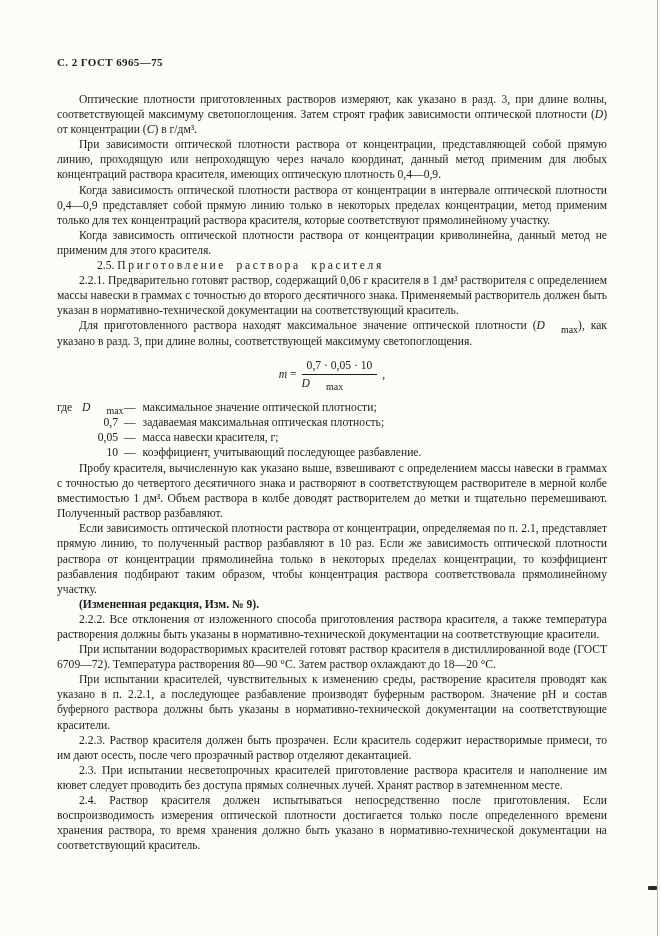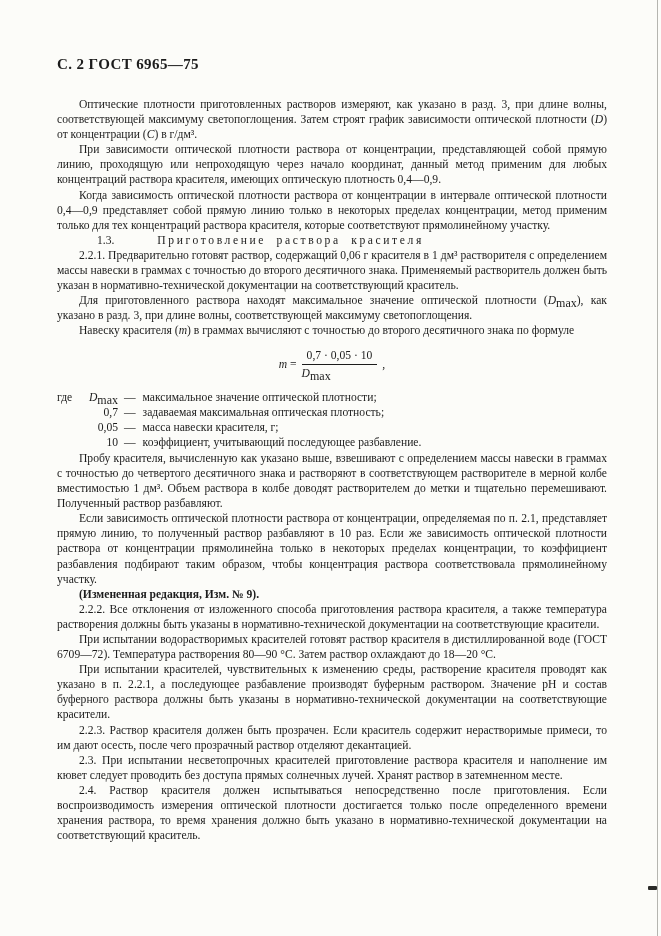--- a/index.html
+++ b/index.html
@@ -15,32 +15,32 @@
   }
   .scan-edge {
     position:absolute; top:0; right:3px; width:1px; height:936px;
     background:#b5b5b0;
   }
   .scan-artifact {
     position:absolute; right:4px; top:886px; width:9px; height:4px;
     background:#2a2a28; border-radius:1px;
   }
   header.doc-header {
-    font-size:15px; font-weight:bold; letter-spacing:0.4px;
+    font-size:11px; font-weight:bold; letter-spacing:0.4px;
     margin-bottom:24px;
   }
   .doc-body { width:550px; }
   .doc-body p {
     font-size:11.6px; line-height:15.1px;
     text-align:justify; text-indent:22px;
   }
   .doc-body p.bold { font-weight:bold; }
   .doc-body p.heading { text-indent:40px; text-align:left; }
-  .doc-body p.heading .sp { letter-spacing:2.6px; word-spacing:5px;margin-left:40px; }
-  sub { font-size:12px; line-height:0; }
+  .doc-body p.heading .sp { letter-spacing:2.6px; word-spacing:5px; }
+  sub { font-size:10px; line-height:0;margin-left:16px; }
   i { font-style:italic; }
   .formula {
     display:flex; justify-content:center; align-items:center;
     gap:5px; margin:10px 0 10px; font-size:11.6px;
   }
   .frac { display:inline-block; text-align:left; line-height:13px; }
   .frac .num { display:block; padding:0 5px 2px; border-bottom:1px solid #1c1c1c; }
   .frac .den { display:block; padding-top:2px; }
   .glossary { font-size:11.6px; line-height:15.1px; margin-bottom:1px; }
   .g-row { display:flex; }
@@ -57,24 +57,24 @@
   <div class="scan-artifact"></div>
 
   <header class="doc-header">
     <span>С. 2 ГОСТ 6965—75</span>
   </header>
 
   <main class="doc-body">
       <p>Оптические плотности приготовленных растворов измеряют, как указано в разд. 3, при длине волны, соответствующей максимуму светопоглощения. Затем строят график зависимости оптической плотности (<i>D</i>) от концентрации (<i>С</i>) в г/дм³.</p>
       <p>При зависимости оптической плотности раствора от концентрации, представляющей собой прямую линию, проходящую или непроходящую через начало координат, данный метод применим для любых концентраций раствора красителя, имеющих оптическую плотность 0,4—0,9.</p>
       <p>Когда зависимость оптической плотности раствора от концентрации в интервале оптической плотности 0,4—0,9 представляет собой прямую линию только в некоторых пределах концентрации, метод применим только для тех концентраций раствора красителя, которые соответствуют прямолинейному участку.</p>
-      <p class="heading"><span>1.3.</span> <span class="sp">Приготовление раствора красителя</span></p>
+      <p>Когда зависимость оптической плотности раствора от концентрации криволинейна, данный метод не применим для этого красителя.</p>
+      <p class="heading"><span>2.5.</span> <span class="sp">Приготовление раствора красителя</span></p>
       <p>2.2.1. Предварительно готовят раствор, содержащий 0,06 г красителя в 1 дм³ растворителя с определением массы навески в граммах с точностью до второго десятичного знака. Применяемый растворитель должен быть указан в нормативно-технической документации на соответствующий краситель.</p>
       <p>Для приготовленного раствора находят максимальное значение оптической плотности (<i>D</i><sub>max</sub>), как указано в разд. 3, при длине волны, соответствующей максимуму светопоглощения.</p>
-      <p>Навеску красителя (<i>m</i>) в граммах вычисляют с точностью до второго десятичного знака по формуле</p>
       <div class="formula">
         <span><i>m</i>  =</span>
         <span class="frac">
           <span class="num">0,7 · 0,05 · 10</span>
           <span class="den"><i>D</i><sub>max</sub></span>
         </span>
         <span>,</span>
       </div>
       <div class="glossary">
         <div class="g-row">

